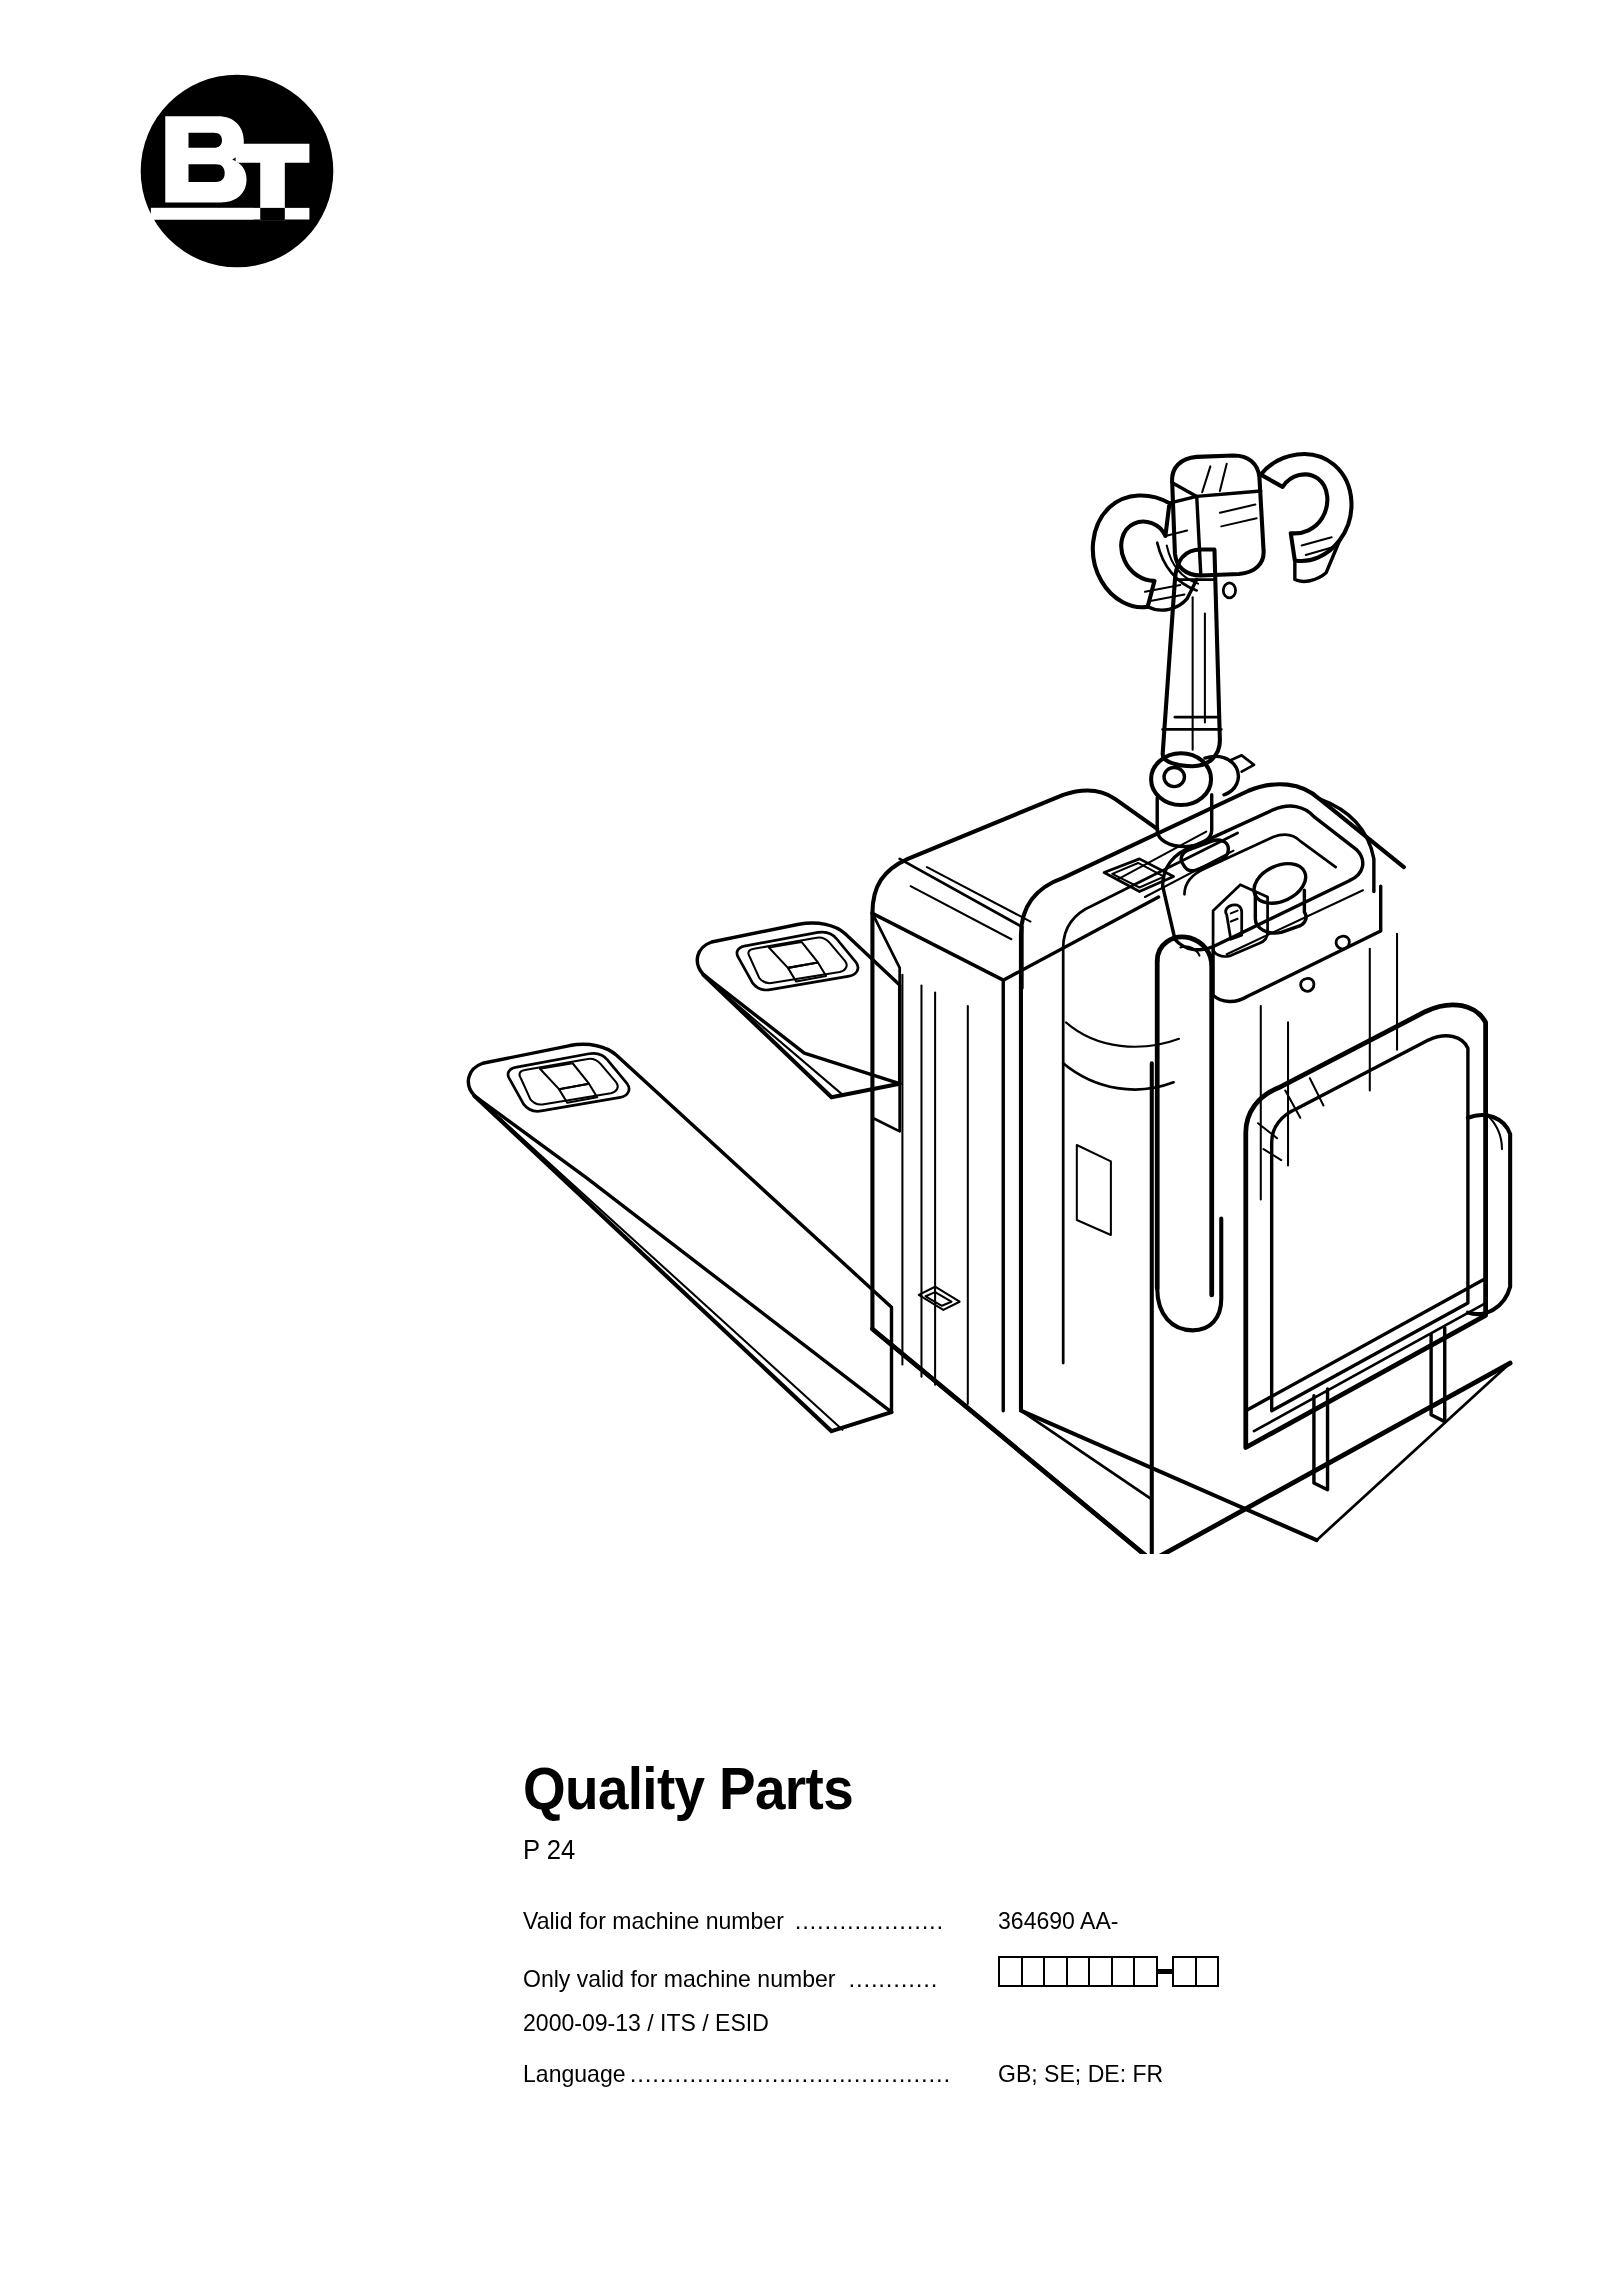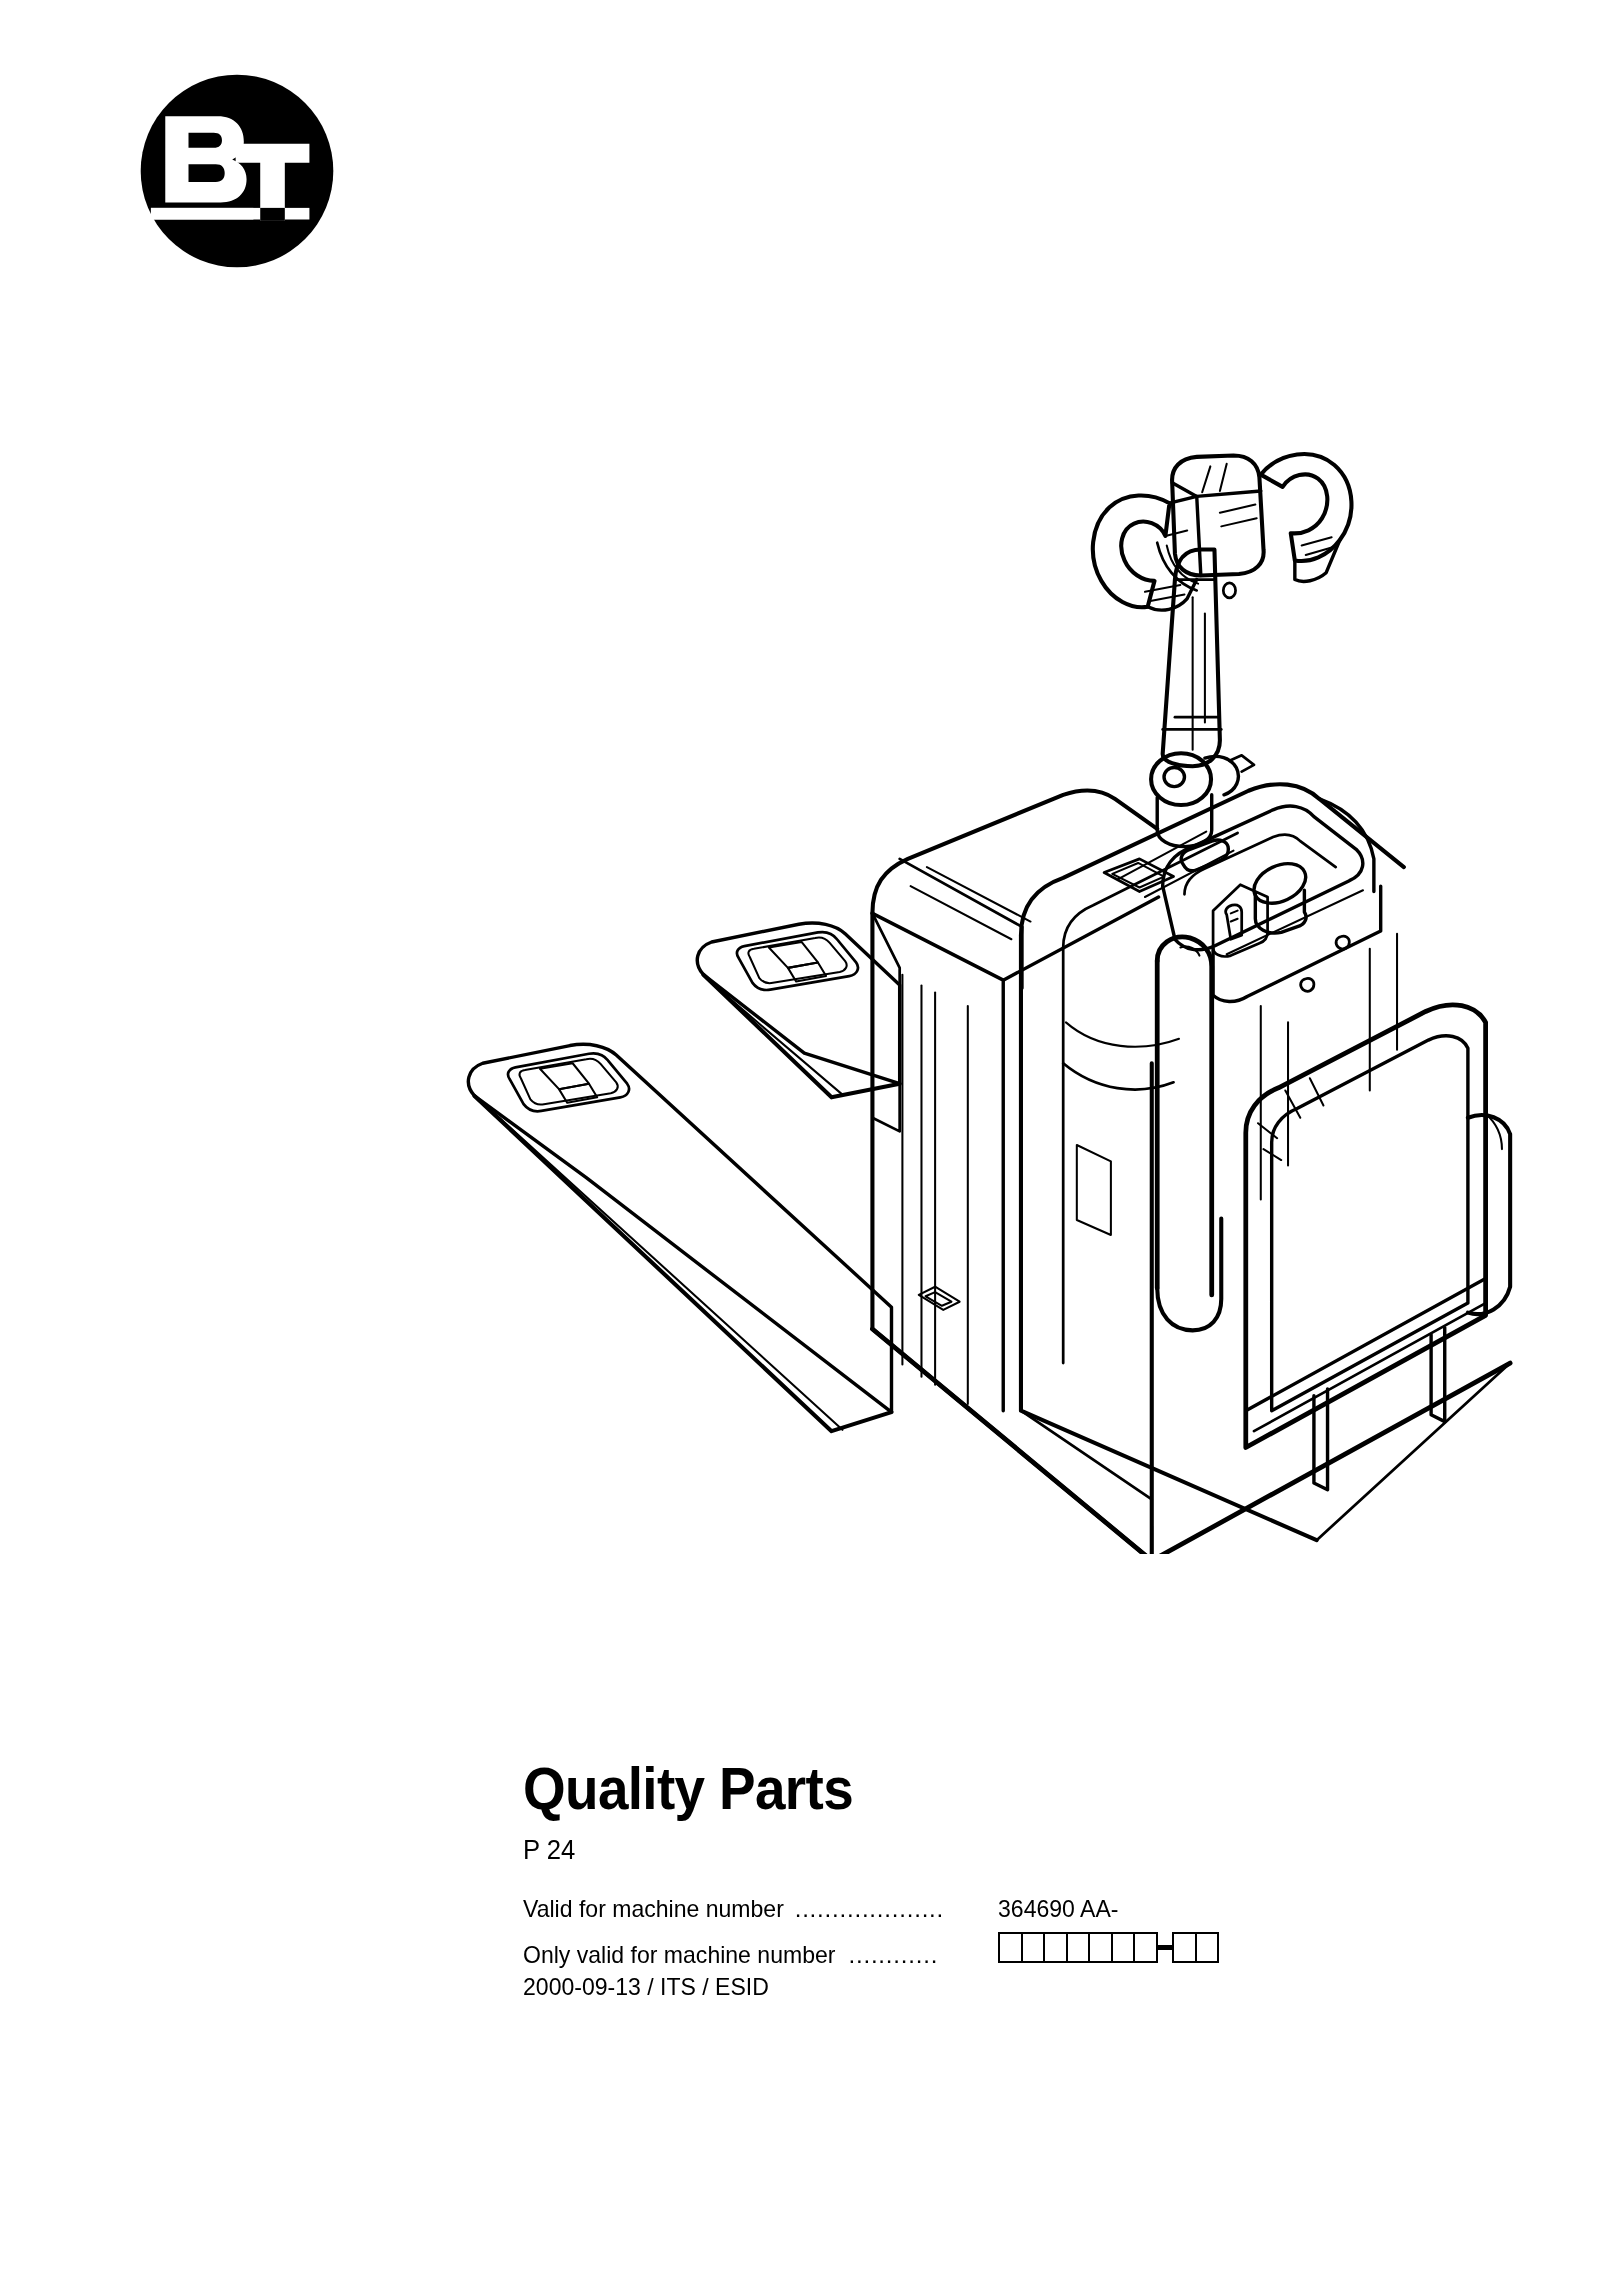--- a/index.html
+++ b/index.html
@@ -73,20 +73,21 @@
     top: 1889px;
     width: 968px;
   }
   .spec-row {
     display: flex;
     align-items: baseline;
     height: 39px;
     font-size: 24px;
     line-height: 39px;
     white-space: nowrap;
+    margin-top: 12px;
   }
   .spec-label-wrap {
     display: flex;
     align-items: baseline;
     width: 475px;
     overflow: hidden;
   }
   .spec-label {
     flex: 0 0 auto;
     transform: scaleX(0.96);
@@ -376,15 +377,22 @@
         <div class="mn-box"></div>
       </div>
     </div>
   </div>
 
 
   <div class="spec-row">
     <span class="spec-value">2000-09-13 / ITS / ESID</span>
   </div>
 
+  <div class="spec-row">
+    <div class="spec-label-wrap">
+      <span class="spec-label">Language</span>
+      <span class="spec-dots">...........................................</span>
+    </div>
+    <span class="spec-value">GB; SE; DE: FR</span>
+  </div>
 
 </div>
 
 
 </body></html>

